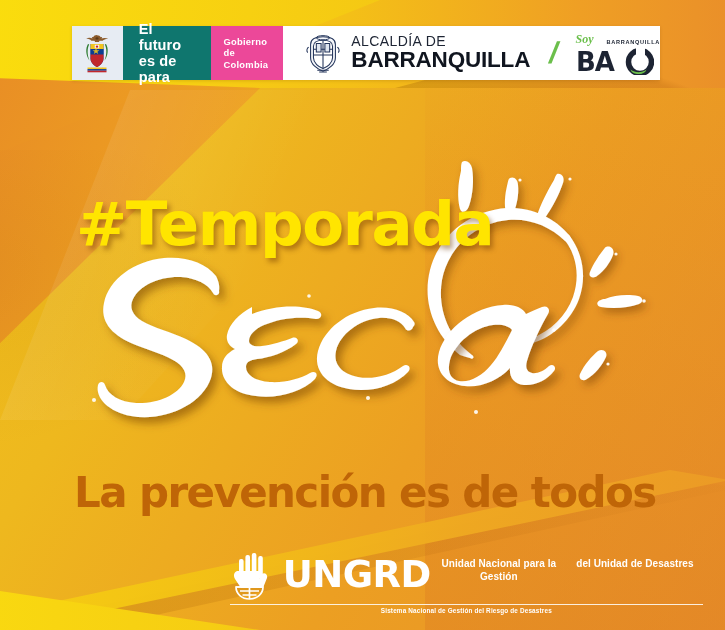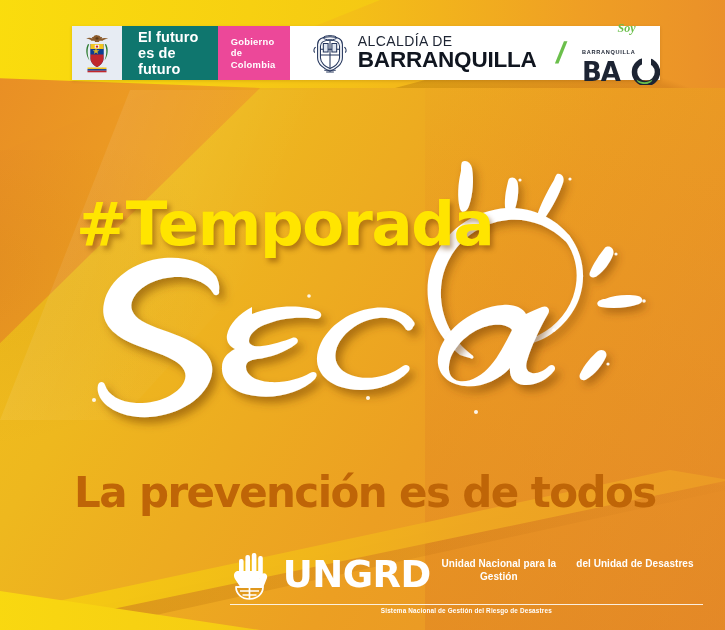--- a/index.html
+++ b/index.html
@@ -82,21 +82,21 @@
   }
   .gov-lightblue span{font-size:9.4px;font-weight:bold;line-height:1.2;letter-spacing:.25px;}
 
   .alc-block{display:flex;align-items:center;gap:8px;padding-left:20px;}
   .alc-crest{width:40px;height:42px;display:block;}
   .alc-words{display:flex;flex-direction:column;line-height:1;}
   .alc-words .l1{font-size:14px;color:#1d2433;letter-spacing:.4px;}
   .alc-words .l2{font-size:22.5px;color:#10151f;font-weight:bold;letter-spacing:-.2px;margin-top:1px;}
   .alc-slash{color:#6bbf4b;font-size:30px;font-weight:bold;margin:0 9px 0 12px;transform:skewX(-12deg);}
   .baq{display:flex;flex-direction:column;align-items:flex-start;}
-  .baq-top{display:flex;align-items:flex-end;gap:13px;margin-bottom:1px;flex-direction:column;}
+  .baq-top{display:flex;align-items:flex-end;gap:13px;margin-bottom:1px;}
   .baq-soy{font-size:12px;color:#6bbf4b;font-style:italic;font-weight:bold;font-family:"Liberation Serif",serif;}
   .baq-city{font-size:5.6px;color:#1d2433;font-weight:bold;letter-spacing:.7px;padding-bottom:2px;}
   .baq-mark{display:block;}
 
   
   .hash{
     position:absolute;left:76px;top:188px;z-index:6;
     font-size:61px;font-weight:bold;color:#ffe500;letter-spacing:-1.4px;
     font-family:"DejaVu Sans", sans-serif;
     text-shadow:3px 4px 5px rgba(110,55,0,.45);
@@ -158,21 +158,21 @@
           <path d="M12.6 17.2l2 1.5-.8 2.3 2.2-1.5 2.2 1.5-.8-2.3 2-1.5h-2.5l-.9-2.2-.9 2.2z" fill="#f2c41e" opacity=".9"></path>
           <path d="M10.5 34c3 3 10 3 13 0-3 4-10 4-13 0z" fill="#c1272d" opacity=".8"></path>
           <rect x="7.5" y="34.5" width="19" height="1.6" fill="#f2c41e"></rect>
           <rect x="7.5" y="36.1" width="19" height="1.6" fill="#0b3d91"></rect>
           <rect x="7.5" y="37.7" width="19" height="1.6" fill="#c1272d"></rect>
         </svg>
       </div>
       <div class="gov-blue">
         <span>
           <span>El futuro</span><br>
-          <span>es de futuro</span>
+          <span>es de para</span>
         </span>
       </div>
       <div class="gov-lightblue">
         <span>
           <span>Gobierno</span><br>
           <span>de Colombia</span>
         </span>
       </div>
     </div>
 

